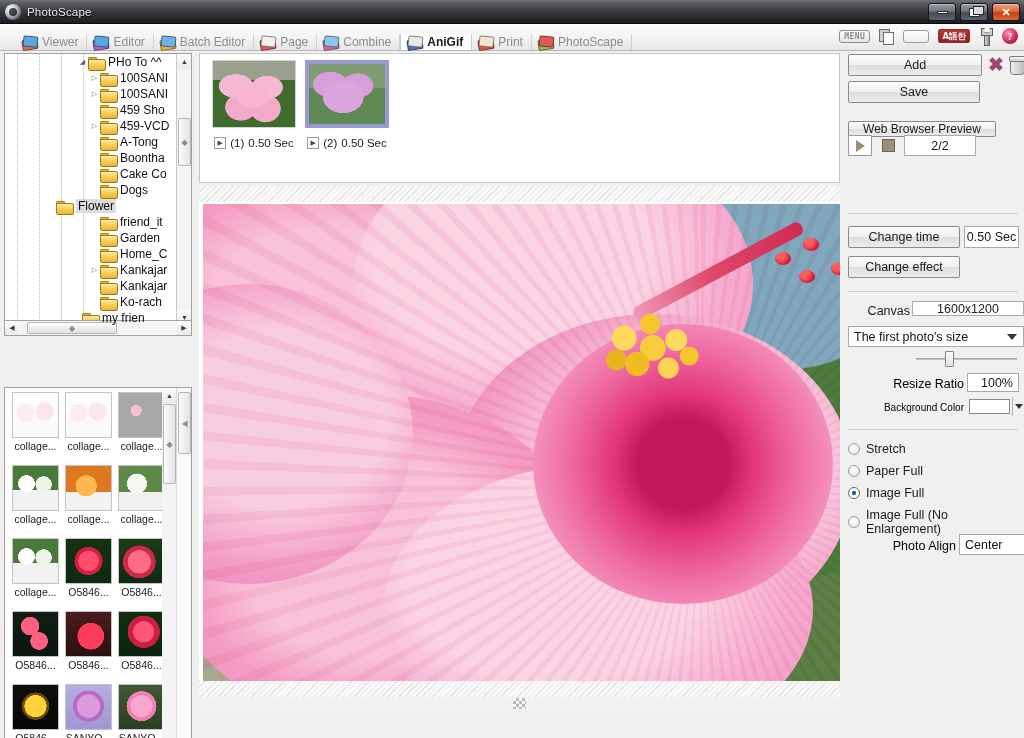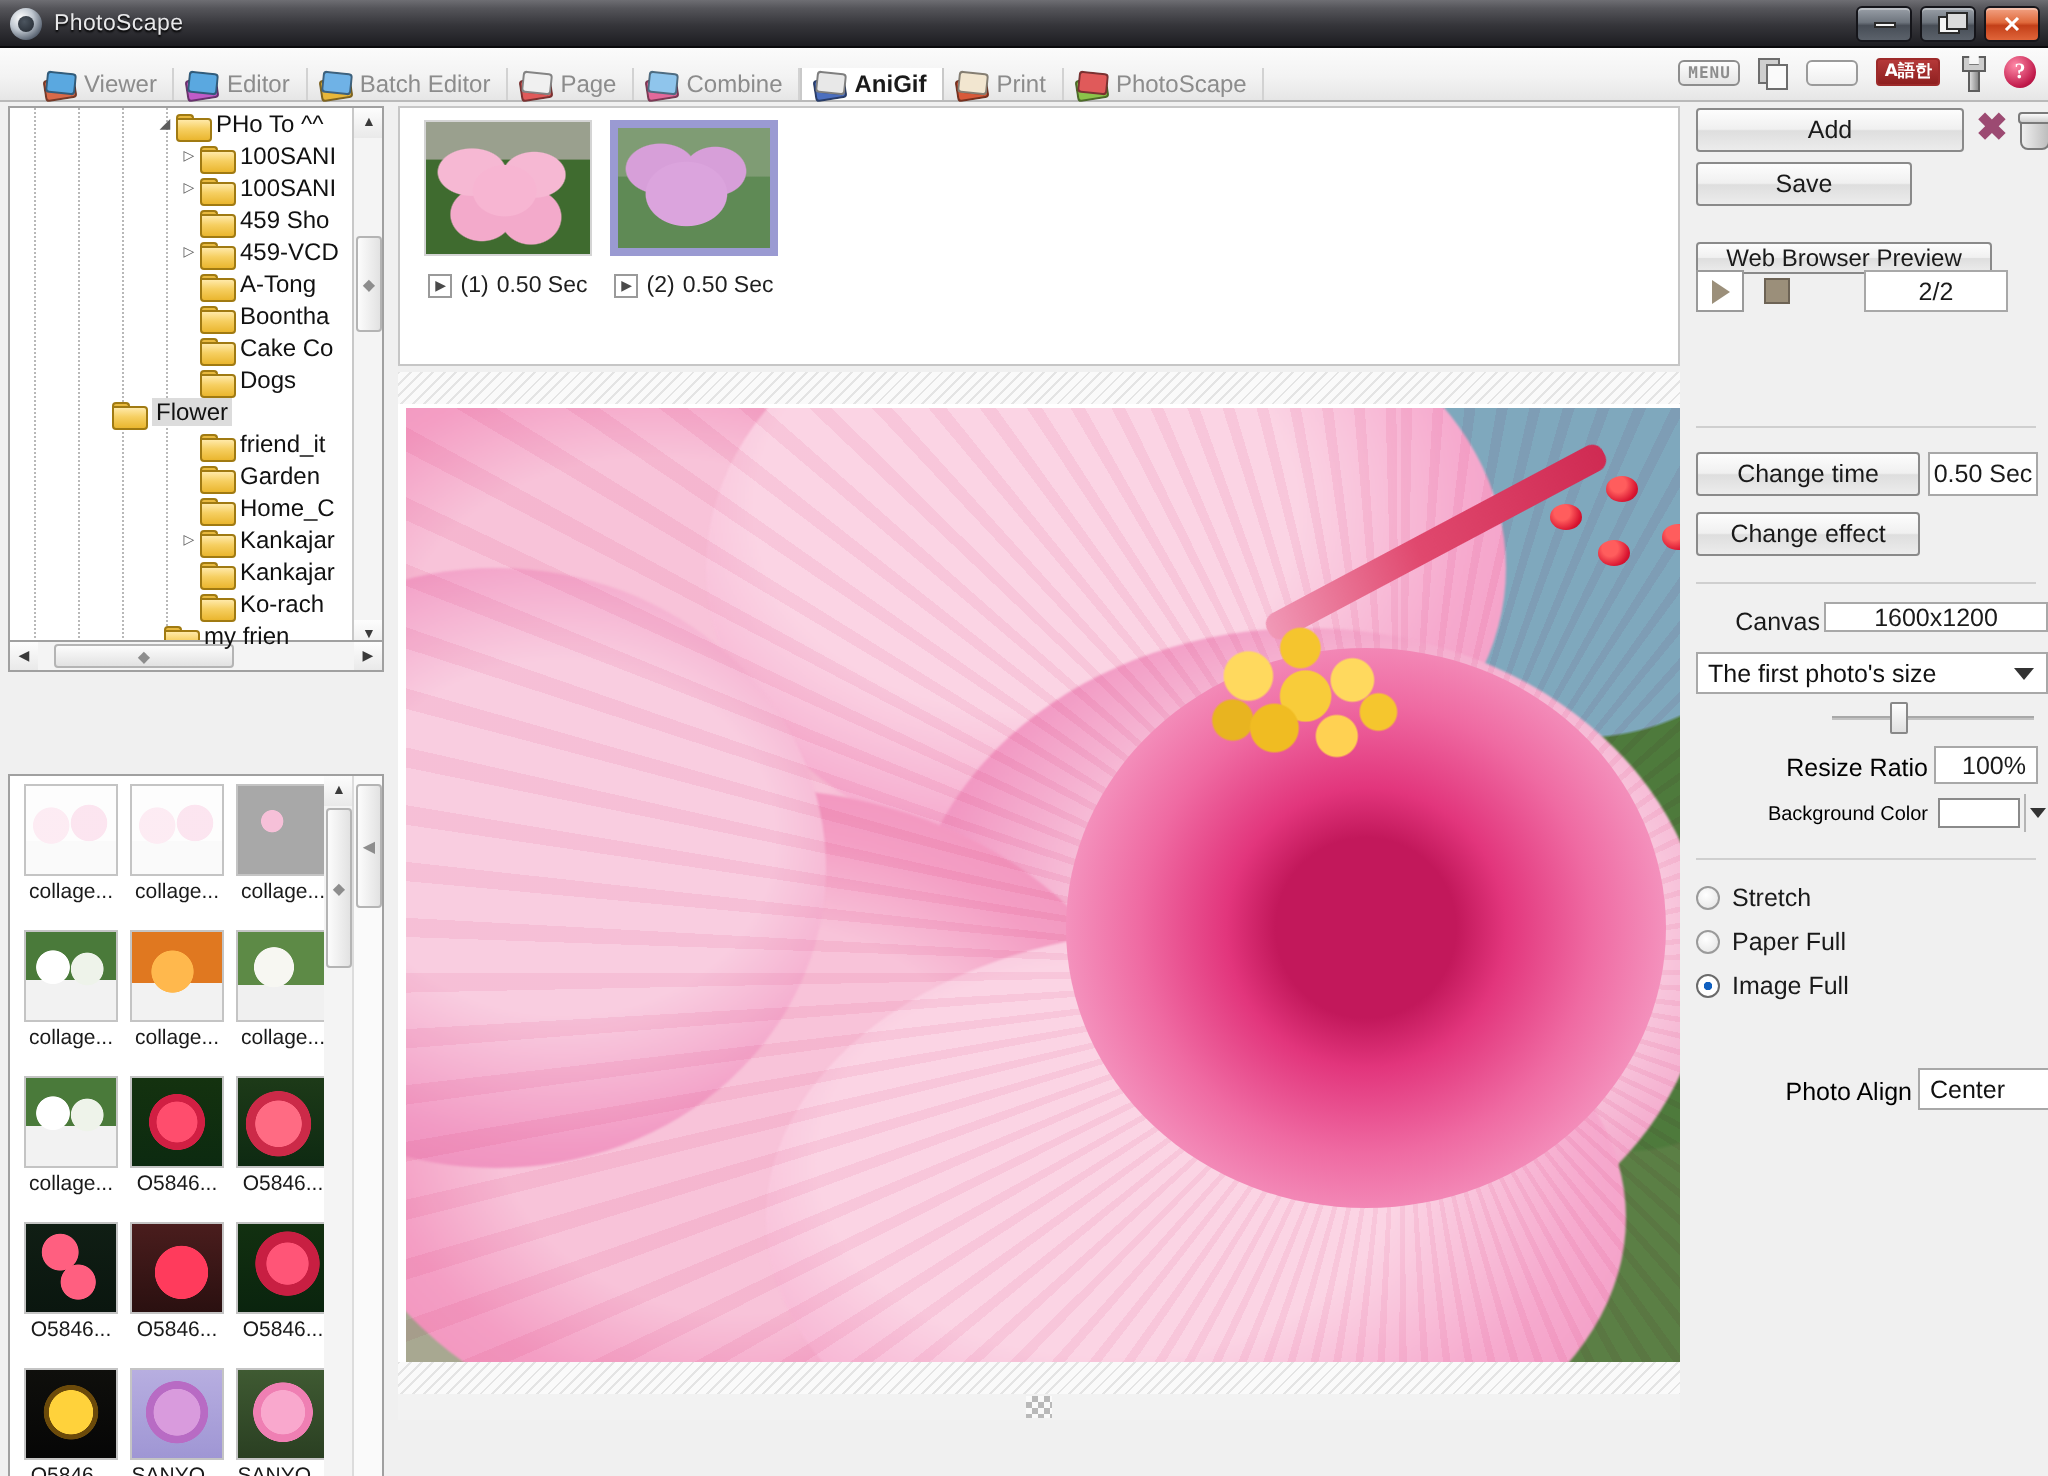--- a/index.html
+++ b/index.html
@@ -430,21 +430,21 @@
     background: linear-gradient(to bottom, #fdfdfd 0%, #f0f0f0 48%, #dedede 52%, #ececec 100%);
     color: #1a1a1a; font-size: 12.5px;
     display: flex; align-items: center; justify-content: center;
     cursor: default;
   }
   .field {
     border: 1px solid #a8a8a8; background: #ffffff; color: #1a1a1a;
     font-size: 12.5px; display: flex; align-items: center; justify-content: center;
   }
   #btnAdd  { position: absolute; left: 7px; top: 3px;  width: 134px; height: 22px; }
-  #btnSave { position: absolute; left: 7px; top: 30px; width: 108px; height: 22px; }
+  #btnSave { position: absolute; left: 7px; top: 30px; width: 132px; height: 22px; }
   #btnWeb  { position: absolute; left: 7px; top: 70px; width: 148px; height: 16px; font-size: 12px; }
   .ic-x {
     position: absolute; left: 146px; top: 5px; width: 18px; height: 18px;
     color: #9c4a72; font-size: 19px; line-height: 17px; text-align: center; font-weight: bold;
   }
   .ic-trash {
     position: absolute; left: 168px; top: 4px; width: 15px; height: 19px;
   }
   .ic-trash::before {
     content: ""; position: absolute; left: 1px; top: 4px; width: 13px; height: 14px;
@@ -462,21 +462,21 @@
     display: flex; align-items: center; justify-content: center;
   }
   #playbtn .tri {
     width: 0; height: 0;
     border-left: 9px solid #9b8f7a; border-top: 6px solid transparent; border-bottom: 6px solid transparent;
   }
   #stopbtn {
     width: 22px; height: 21px; display: flex; align-items: center; justify-content: center;
   }
   #stopbtn .sq { width: 13px; height: 13px; background: #9b8f7a; border: 1px solid #6d6355; }
-  #counter { width: 72px; height: 21px; margin-left: 28px; }
+  #counter { width: 72px; height: 21px; }
   .divider {
     position: absolute; left: 7px; width: 170px; height: 1px; background: #cfcfcf;
   }
   #btnChangeTime { position: absolute; left: 7px; top: 175px; width: 112px; height: 22px; }
   #timeField     { position: absolute; left: 123px; top: 175px; width: 55px; height: 22px; }
   #btnChangeEffect { position: absolute; left: 7px; top: 205px; width: 112px; height: 22px; }
 
   #canvasLabel { position: absolute; left: 7px; top: 251px; width: 62px; height: 17px;
     display: flex; align-items: center; justify-content: flex-end; font-size: 12.5px; color: #1a1a1a; }
   #canvasValue { position: absolute; left: 71px; top: 250px; width: 112px; height: 15px; }
@@ -919,20 +919,24 @@
       <span>Stretch</span>
     </div>
     <div class="radiorow" style="top:413px;">
       <span class="radio"></span>
       <span>Paper Full</span>
     </div>
     <div class="radiorow" style="top:435px;">
       <span class="radio on"></span>
       <span>Image Full</span>
     </div>
+    <div class="radiorow" style="top:457px;">
+      <span class="radio"></span>
+      <span>Image Full (No Enlargement)</span>
+    </div>
 
     <div id="alignLabel">Photo Align</div>
     <div id="alignSelect">
       <span>Center</span>
 
     </div>
   </div>
 
 </div>
 

